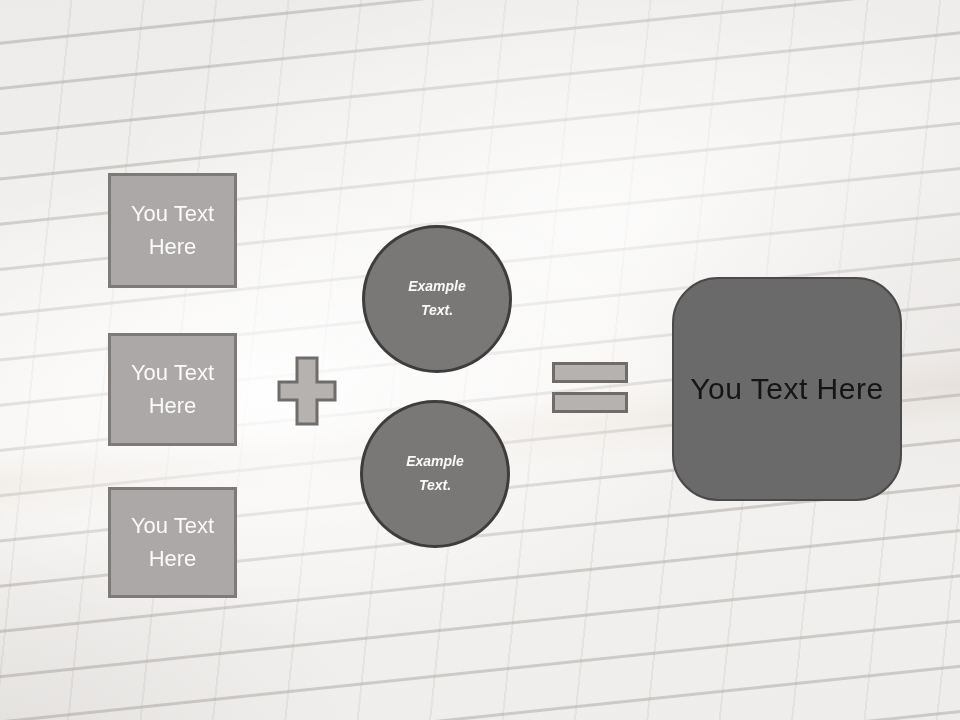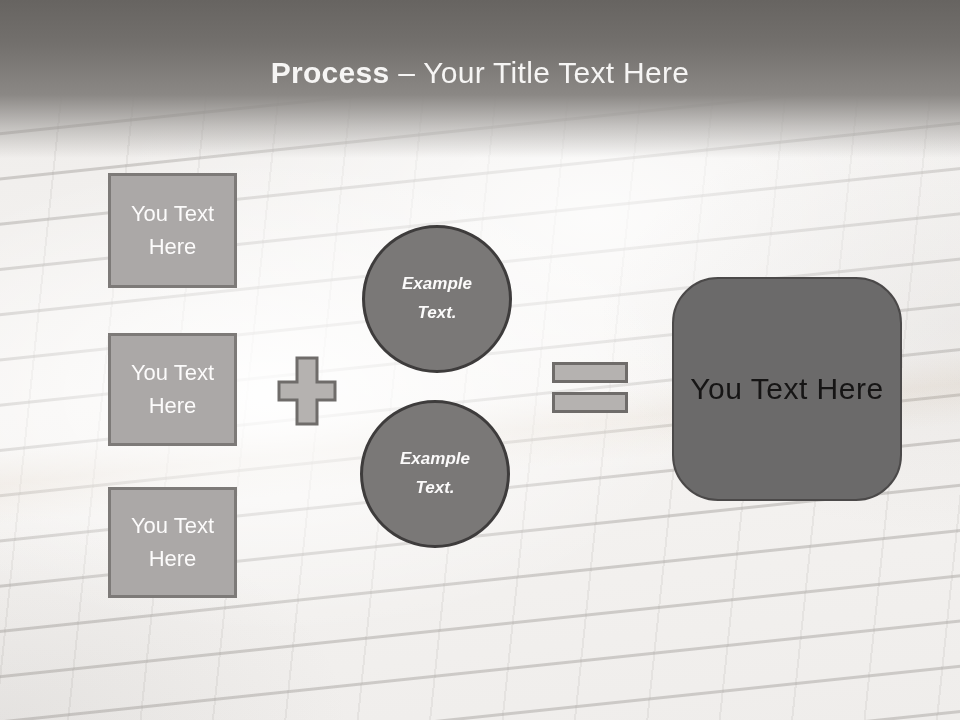--- a/index.html
+++ b/index.html
@@ -119,21 +119,21 @@
     display: flex;
     align-items: center;
     justify-content: center;
     text-align: center;
   }
   .circle-1 { left: 362px; top: 225px; }
   .circle-2 { left: 360px; top: 400px; }
   .circle-label {
     max-width: 80px;
     color: #fbfafa;
-    font-size: 17px;
+    font-size: 14px;
     font-weight: bold;
     font-style: italic;
     line-height: 1.7;
   }
 
   
   .result-box {
     position: absolute;
     left: 672px; top: 277px;
     width: 230px; height: 224px;
@@ -152,26 +152,20 @@
   }
 </style>
 </head>
 <body>
 
 <div class="slide">
 
   <div class="wall"></div>
   <div class="wall-shade"></div>
 
-  <div class="header">
-    <div class="slide-title">
-      <span class="t-bold">Process</span>
-      <span class="t-reg">– Your Title Text Here</span>
-    </div>
-  </div>
 
   <div class="sq-box sq-1">
     <span>You Text Here</span>
   </div>
   <div class="sq-box sq-2">
     <span>You Text Here</span>
   </div>
   <div class="sq-box sq-3">
     <span>You Text Here</span>
   </div>

